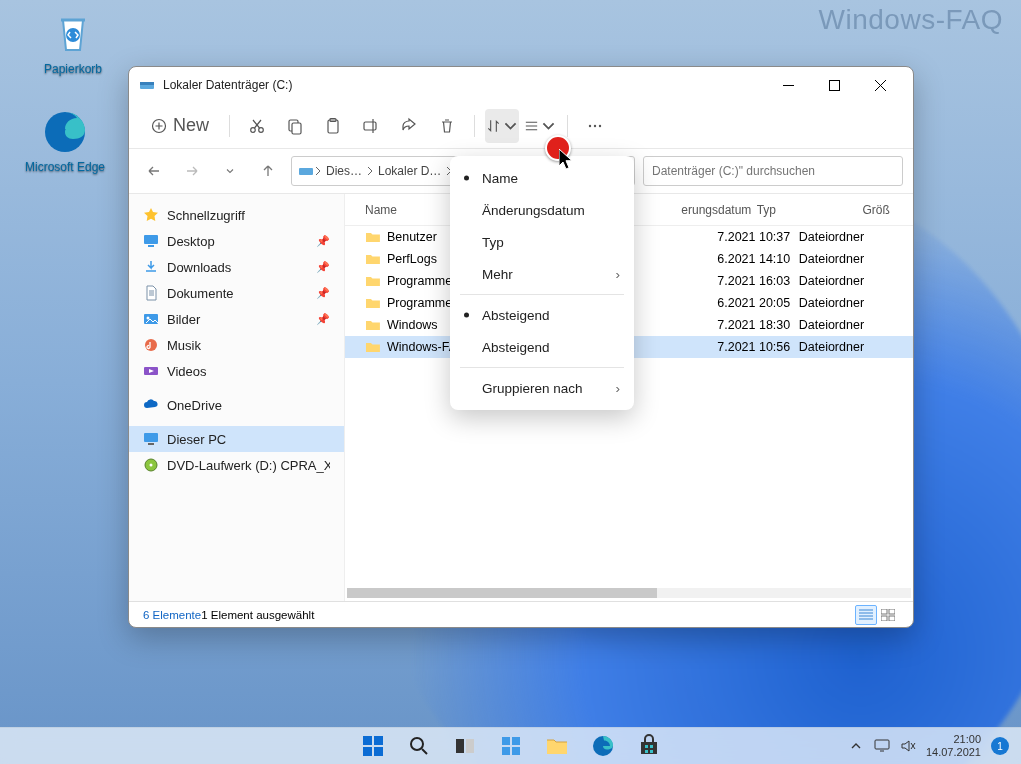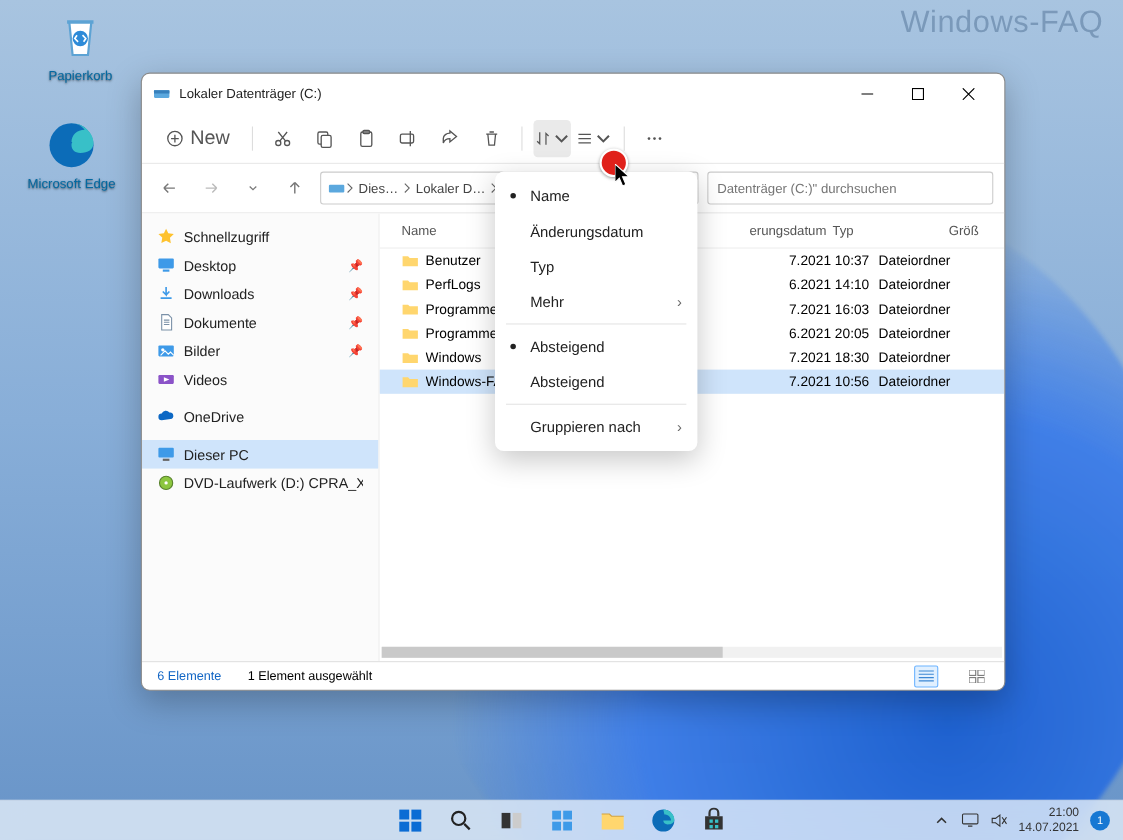--- a/index.html
+++ b/index.html
@@ -65,21 +65,21 @@
 .row .ficon { width:16px; height:16px; margin-right:6px; }
 .row .c { overflow:hidden; text-overflow:ellipsis; white-space:nowrap; }
 .row .c.name { width:264px; }
 .row .c.date { width:150px; }
 .row .c.type { width:115px; }
 
 .hscroll { position:absolute; bottom:0; left:0; right:0; height:16px; display:flex; align-items:center; padding:0 2px; }
 .hscroll .track { flex:1; height:10px; background:#f1f1f1; position:relative; }
 .hscroll .thumb { position:absolute; left:0; top:0; height:10px; width:55%; background:#c9c9c9; }
 
-.statusbar { height:26px; border-top:1px solid #e0e0e0; display:flex; align-items:center; font-size:11.5px; padding:0 14px; gap:24px; }
+.statusbar { height:26px; border-top:1px solid #e0e0e0; display:flex; align-items:center; font-size:11.5px; padding:0 14px; }
 .statusbar .flex { flex:1; }
 .viewbtn { width:22px; height:20px; display:flex; align-items:center; justify-content:center; cursor:pointer; }
 .viewbtn.active { background:#e1f0ff; border:1px solid #6cb3ff; border-radius:2px; }
 
 
 .sortmenu { position:absolute; top:156px; left:450px; width:184px; background:#fff; border-radius:8px; box-shadow:0 8px 26px rgba(0,0,0,.22); padding:6px 0; font-size:13.5px; color:#222; z-index:50; }
 .sortmenu .mi { display:flex; align-items:center; padding:7px 16px 7px 32px; cursor:pointer; position:relative; height:32px; }
 .sortmenu .mi .bullet { position:absolute; left:14px; top:50%; transform:translateY(-50%); width:5px; height:5px; background:#222; border-radius:50%; }
 .sortmenu .sep { height:1px; background:#e4e4e4; margin:4px 10px; }
 .sortmenu .sub { position:absolute; right:14px; color:#666; }
@@ -307,20 +307,27 @@
           <svg class="sb-ico" viewBox="0 0 16 16">
               <rect x="1" y="3" width="14" height="10" rx="1" fill="#3e9ae8"></rect>
               <circle cx="5" cy="7" r="1.5" fill="#fff"></circle>
               <path d="M3 12l4-4 3 3 2-2 3 3" fill="none" stroke="#fff"></path>
             </svg>
           <span>Bilder</span>
           <span class="sb-pin">📌</span>
         </div>
         <div class="sbitem">
           <svg class="sb-ico" viewBox="0 0 16 16">
+              <circle cx="8" cy="8" r="6" fill="#e86b4a"></circle>
+              <path d="M7 5v5a1.5 1.5 0 11-1-1.4" fill="none" stroke="#fff" stroke-width="1.3"></path>
+            </svg>
+          <span>Musik</span>
+        </div>
+        <div class="sbitem">
+          <svg class="sb-ico" viewBox="0 0 16 16">
               <rect x="1" y="4" width="14" height="8" rx="1" fill="#8b53c8"></rect>
               <path d="M6 6l5 2-5 2z" fill="#fff"></path>
             </svg>
           <span>Videos</span>
         </div>
       </div>
       <div class="grp">
         <div class="sbitem">
           <svg class="sb-ico" viewBox="0 0 16 16">
               <path d="M4 11a3 3 0 010-6 4 4 0 017-1 3 3 0 011 6z" fill="#0d68c4"></path>

